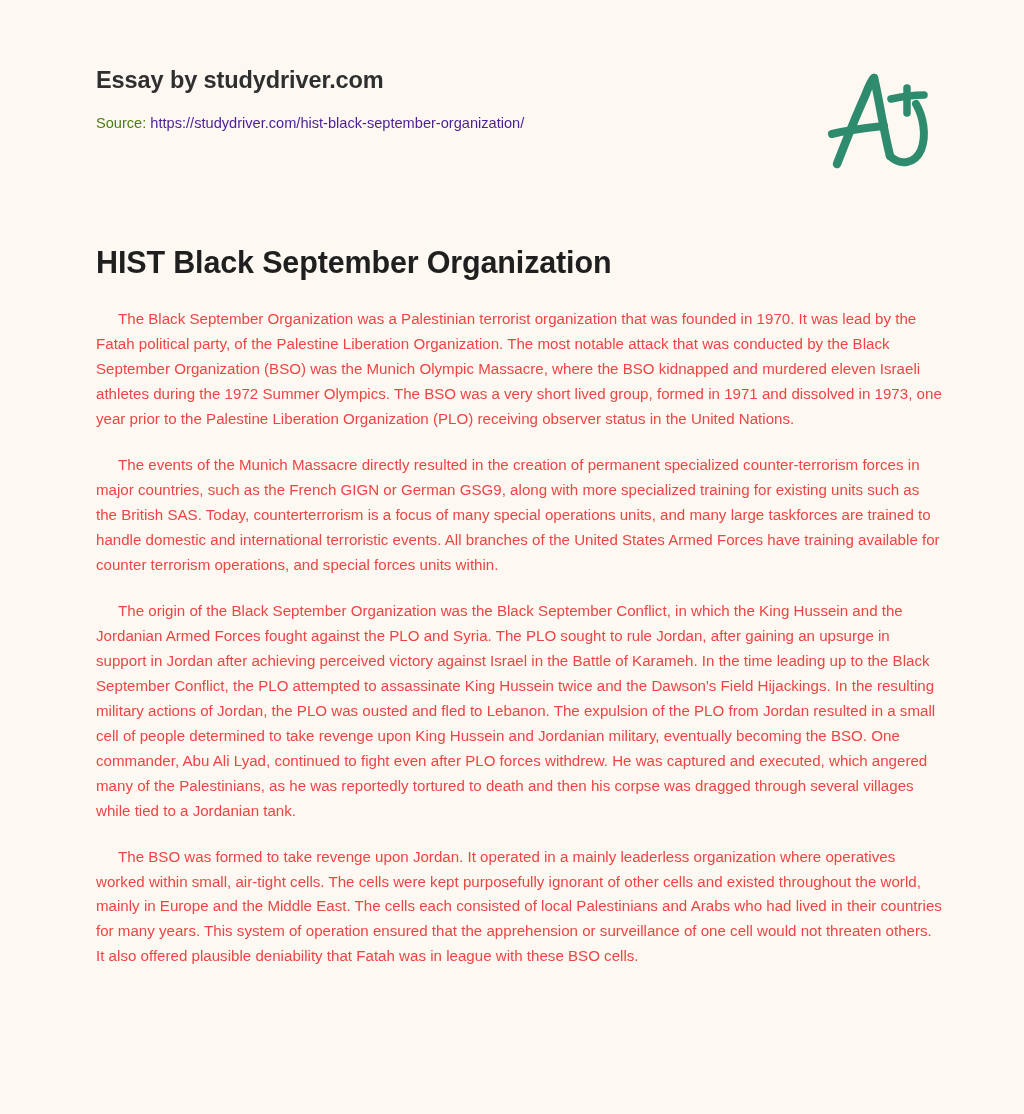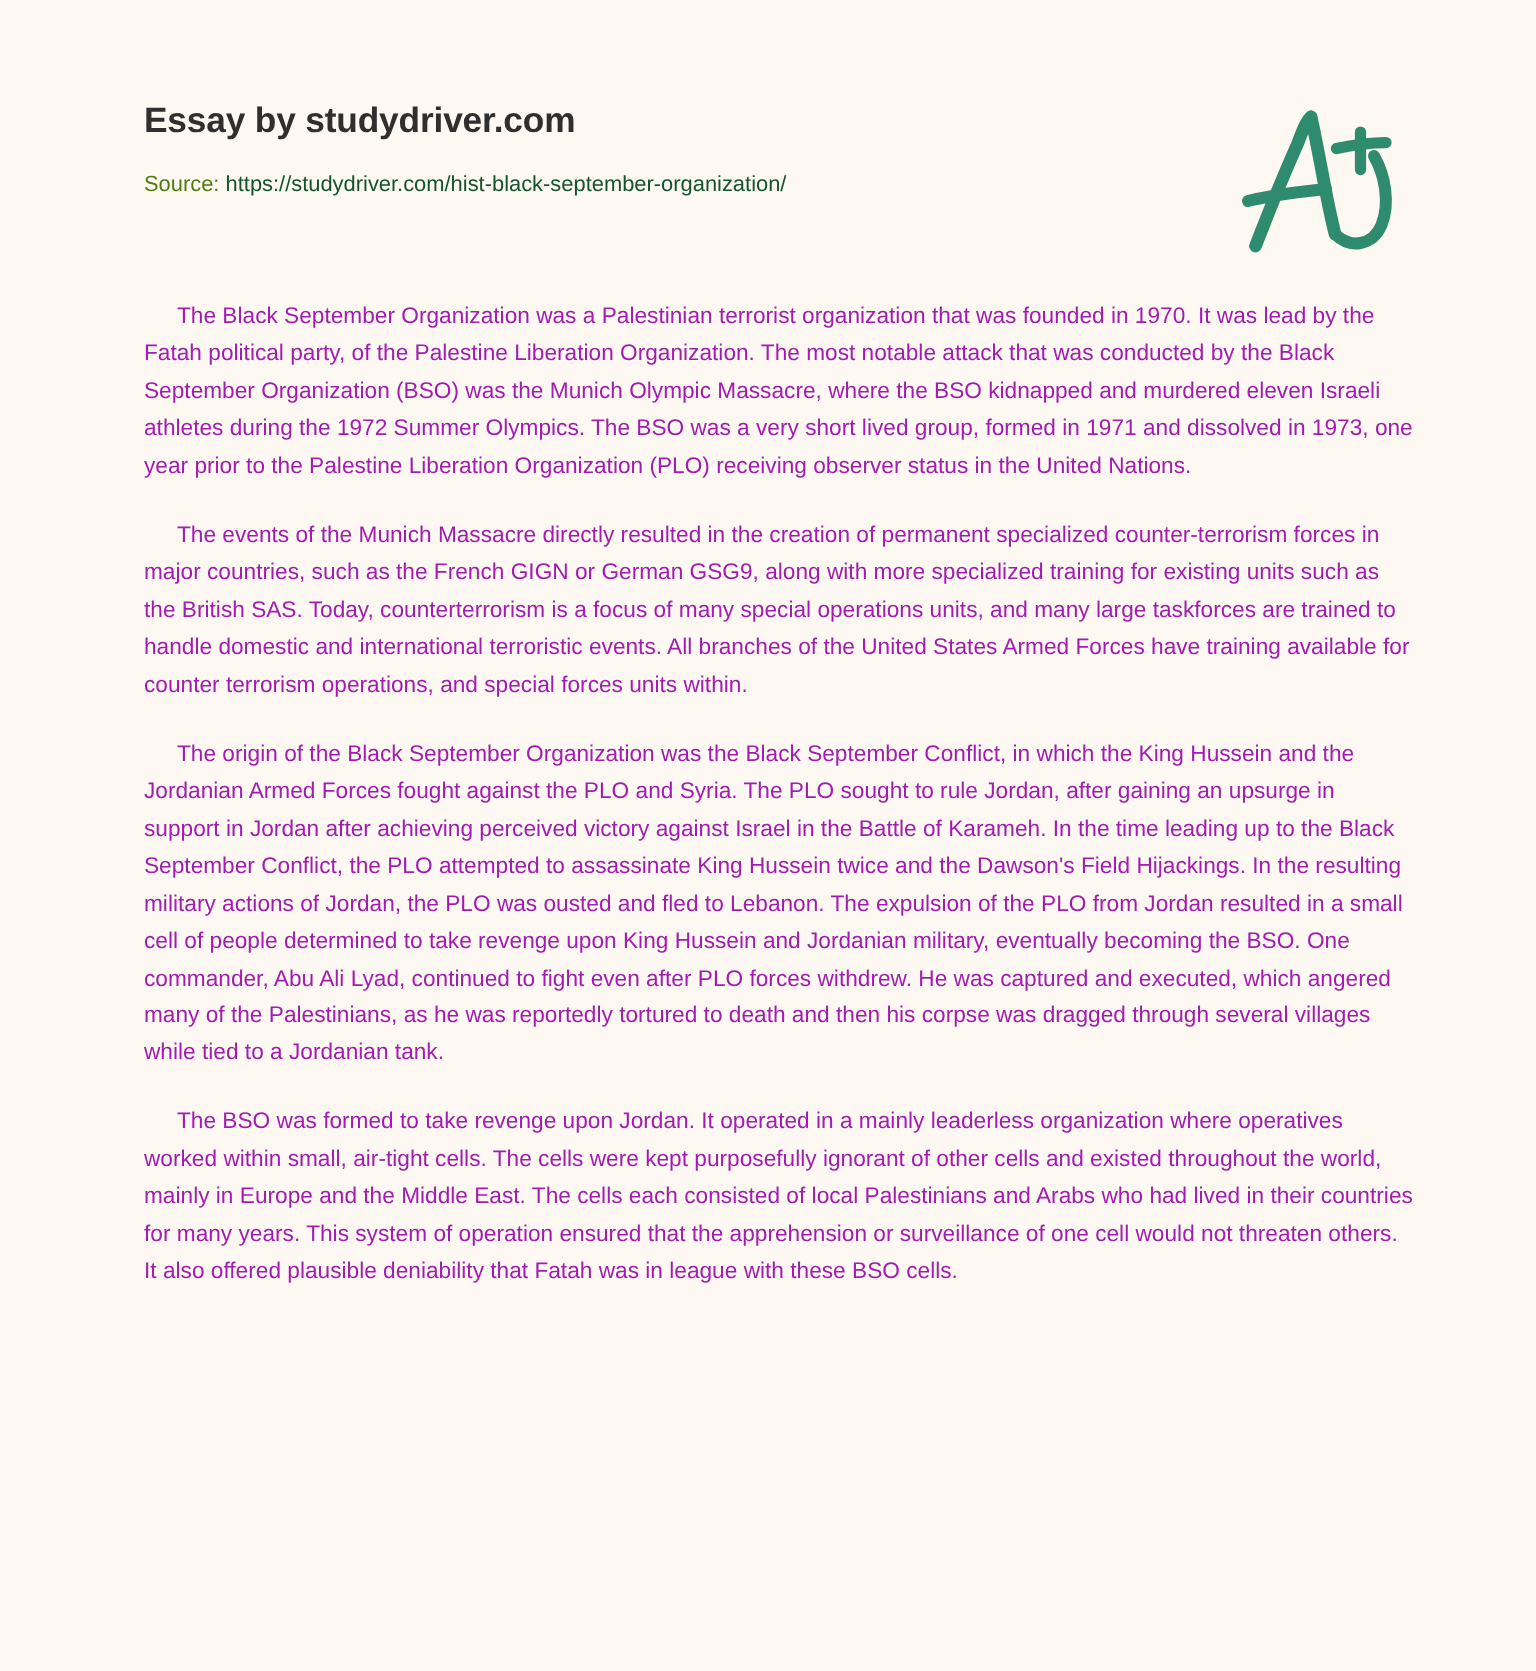--- a/index.html
+++ b/index.html
@@ -60,21 +60,21 @@
     line-height: 1.3;
     color: #8a8a8a;
     white-space: nowrap;
   }
 
   .source-label {
     color: #4d7c0f;
   }
 
   .source-url {
-    color: #14532d;
+    color: #4c1d95;
     text-decoration: none;
   }
 
   
   .logo {
     width: 120px;
     height: 105px;
     margin-top: 2px;
     margin-right: 8px;
     flex: none;
@@ -94,21 +94,21 @@
 
   
   .article {
     padding: 26px 80px 0 96px;
   }
 
   .article p {
     margin: 0 0 21px 0;
     font-size: 15.1px;
     line-height: 1.655;
-    color: #a21caf;
+    color: #ef4444;
     text-indent: 22px;
     letter-spacing: 0.01px;
     text-align: left;
   }
 
   .article p:last-child {
     margin-bottom: 0;
   }
 </style>
 </head>
@@ -139,20 +139,21 @@
         <path d="M72 88 C 82 98, 97 96, 103 82 C 109 67, 105 48, 98 36" stroke-width="8"></path>
 
         <path d="M89 20 C 89 28, 89 38, 89 45" stroke-width="7.5"></path>
 
         <path d="M73 31 C 82 29, 96 27, 106 27" stroke-width="7.5"></path>
       </g>
     </svg>
 
   </div>
 
+  <h1 class="doc-title">HIST Black September Organization</h1>
 
   <div class="article">
     <p>The Black September Organization was a Palestinian terrorist organization that was founded in 1970. It was lead by the Fatah political party, of the Palestine Liberation Organization. The most notable attack that was conducted by the Black September Organization (BSO) was the Munich Olympic Massacre, where the BSO kidnapped and murdered eleven Israeli athletes during the 1972 Summer Olympics. The BSO was a very short lived group, formed in 1971 and dissolved in 1973, one year prior to the Palestine Liberation Organization (PLO) receiving observer status in the United Nations.</p>
     <p>The events of the Munich Massacre directly resulted in the creation of permanent specialized counter-terrorism forces in major countries, such as the French GIGN or German GSG9, along with more specialized training for existing units such as the British SAS. Today, counterterrorism is a focus of many special operations units, and many large taskforces are trained to handle domestic and international terroristic events. All branches of the United States Armed Forces have training available for counter terrorism operations, and special forces units within.</p>
     <p>The origin of the Black September Organization was the Black September Conflict, in which the King Hussein and the Jordanian Armed Forces fought against the PLO and Syria. The PLO sought to rule Jordan, after gaining an upsurge in support in Jordan after achieving perceived victory against Israel in the Battle of Karameh. In the time leading up to the Black September Conflict, the PLO attempted to assassinate King Hussein twice and the Dawson's Field Hijackings. In the resulting military actions of Jordan, the PLO was ousted and fled to Lebanon. The expulsion of the PLO from Jordan resulted in a small cell of people determined to take revenge upon King Hussein and Jordanian military, eventually becoming the BSO. One commander, Abu Ali Lyad, continued to fight even after PLO forces withdrew. He was captured and executed, which angered many of the Palestinians, as he was reportedly tortured to death and then his corpse was dragged through several villages while tied to a Jordanian tank.</p>
     <p>The BSO was formed to take revenge upon Jordan. It operated in a mainly leaderless organization where operatives worked within small, air-tight cells. The cells were kept purposefully ignorant of other cells and existed throughout the world, mainly in Europe and the Middle East. The cells each consisted of local Palestinians and Arabs who had lived in their countries for many years. This system of operation ensured that the apprehension or surveillance of one cell would not threaten others. It also offered plausible deniability that Fatah was in league with these BSO cells.</p>
   </div>
 
 </div>
 

